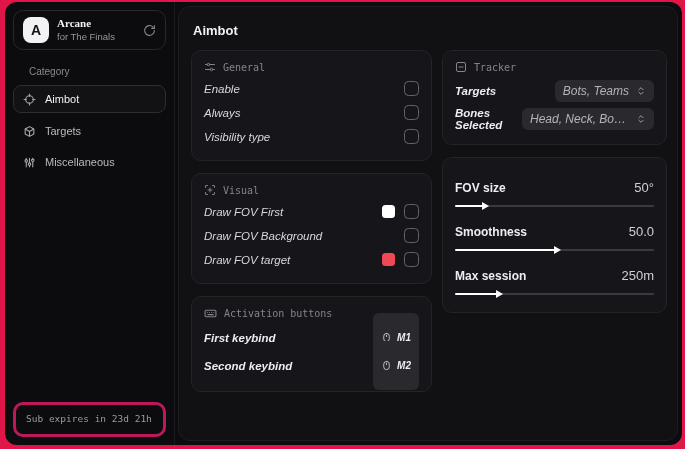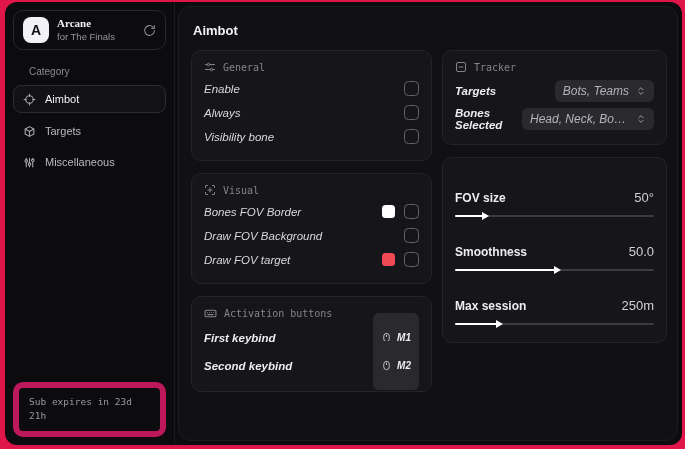--- a/index.html
+++ b/index.html
@@ -37,21 +37,21 @@
   .nav-item {
     display:flex; align-items:center; gap:9px; height:26px;
     padding:0 9px; border-radius:8px; color:#b9b9bf; font-size:11px;
     border:1px solid transparent; cursor:pointer;
   }
   .nav-item.active {
     border-color:#2c2c32; background:#121215; color:#f1f1f3; height:28px;
   }
   .nav-item .nv-icon { display:flex; color:#a8a8ae; }
   .sb-status {
-    margin-top:auto; border:6px solid #be185d; border-radius:10px;
+    margin-top:auto; border:3px solid #be185d; border-radius:10px;
     padding:7px 10px 8px 10px; line-height:1.5;
   }
   .sb-status-1 { font-family:"DejaVu Sans Mono", monospace; font-size:9.5px; color:#9a9aa1; }
   .sb-status-2 { font-size:9.5px; font-weight:bold; color:#e9e9ee; }
   
   .main {
     flex:1; margin:4px 4px 4px 3px; background:#111113;
     border:1px solid #1d1d21; border-radius:12px; padding:12px 10px 12px 12px;
     overflow:hidden;
   }
@@ -86,21 +86,21 @@
   }
   .key-badge .kb-icon { display:flex; color:#c9c9cf; }
   .select {
     display:flex; align-items:center; gap:7px; background:#29292e;
     border-radius:6px; padding:4px 8px; color:#b4b4bc; font-size:12px;
     cursor:pointer; max-width:160px;
   }
   .select .sel-text { white-space:nowrap; overflow:hidden; text-overflow:ellipsis; }
   .select .sel-icon { display:flex; color:#9a9aa2; flex-shrink:0; }
   
-  .acc-row { margin-top:22px; }
+  .acc-row { margin-top:12px; }
   .acc-top { display:flex; align-items:center; }
   .acc-label { flex:1; font-size:12px; font-weight:bold; color:#ededf1; }
   .acc-value { font-size:13px; color:#cfcfd5; }
   .slider { position:relative; height:12px; margin-top:5px; cursor:pointer; }
   .slider-track { position:absolute; left:0; right:0; top:5px; height:2px; background:#3a3a40; border-radius:2px; }
   .slider-fill { position:absolute; left:0; top:5px; height:2px; background:#ffffff; border-radius:2px; }
   .slider-fill::after {
     content:""; position:absolute; right:-6px; top:-3.5px;
     border-left:7px solid #ffffff; border-top:4.5px solid transparent;
     border-bottom:4.5px solid transparent;
@@ -186,37 +186,37 @@
           </div>
           <div class="row">
             <span class="row-label">Enable</span>
             <span class="checkbox"></span>
           </div>
           <div class="row">
             <span class="row-label">Always</span>
             <span class="checkbox"></span>
           </div>
           <div class="row">
-            <span class="row-label">Visibility bone</span>
+            <span class="row-label">Visibility type</span>
             <span class="checkbox"></span>
           </div>
         </div>
 
         <div class="card">
           <div class="card-head">
             <span class="ch-icon">
               <svg width="12" height="12" viewBox="0 0 24 24" fill="none" stroke="currentColor" stroke-width="2" stroke-linecap="round">
                 <path d="M7 3H4a1 1 0 0 0-1 1v3M17 3h3a1 1 0 0 1 1 1v3M7 21H4a1 1 0 0 1-1-1v-3M17 21h3a1 1 0 0 0 1-1v-3"></path>
                   <path d="M12 8v8M8 12h8"></path>
               </svg>
             </span>
             <span>Visual</span>
           </div>
           <div class="row">
-            <span class="row-label">Bones FOV Border</span>
+            <span class="row-label">Draw FOV First</span>
             <span class="swatch" style="background-color: rgb(255, 255, 255);"></span>
             <span class="checkbox"></span>
           </div>
           <div class="row">
             <span class="row-label">Draw FOV Background</span>
             <span class="checkbox"></span>
           </div>
           <div class="row">
             <span class="row-label">Draw FOV target</span>
             <span class="swatch" style="background-color: rgb(239, 73, 86);"></span>

